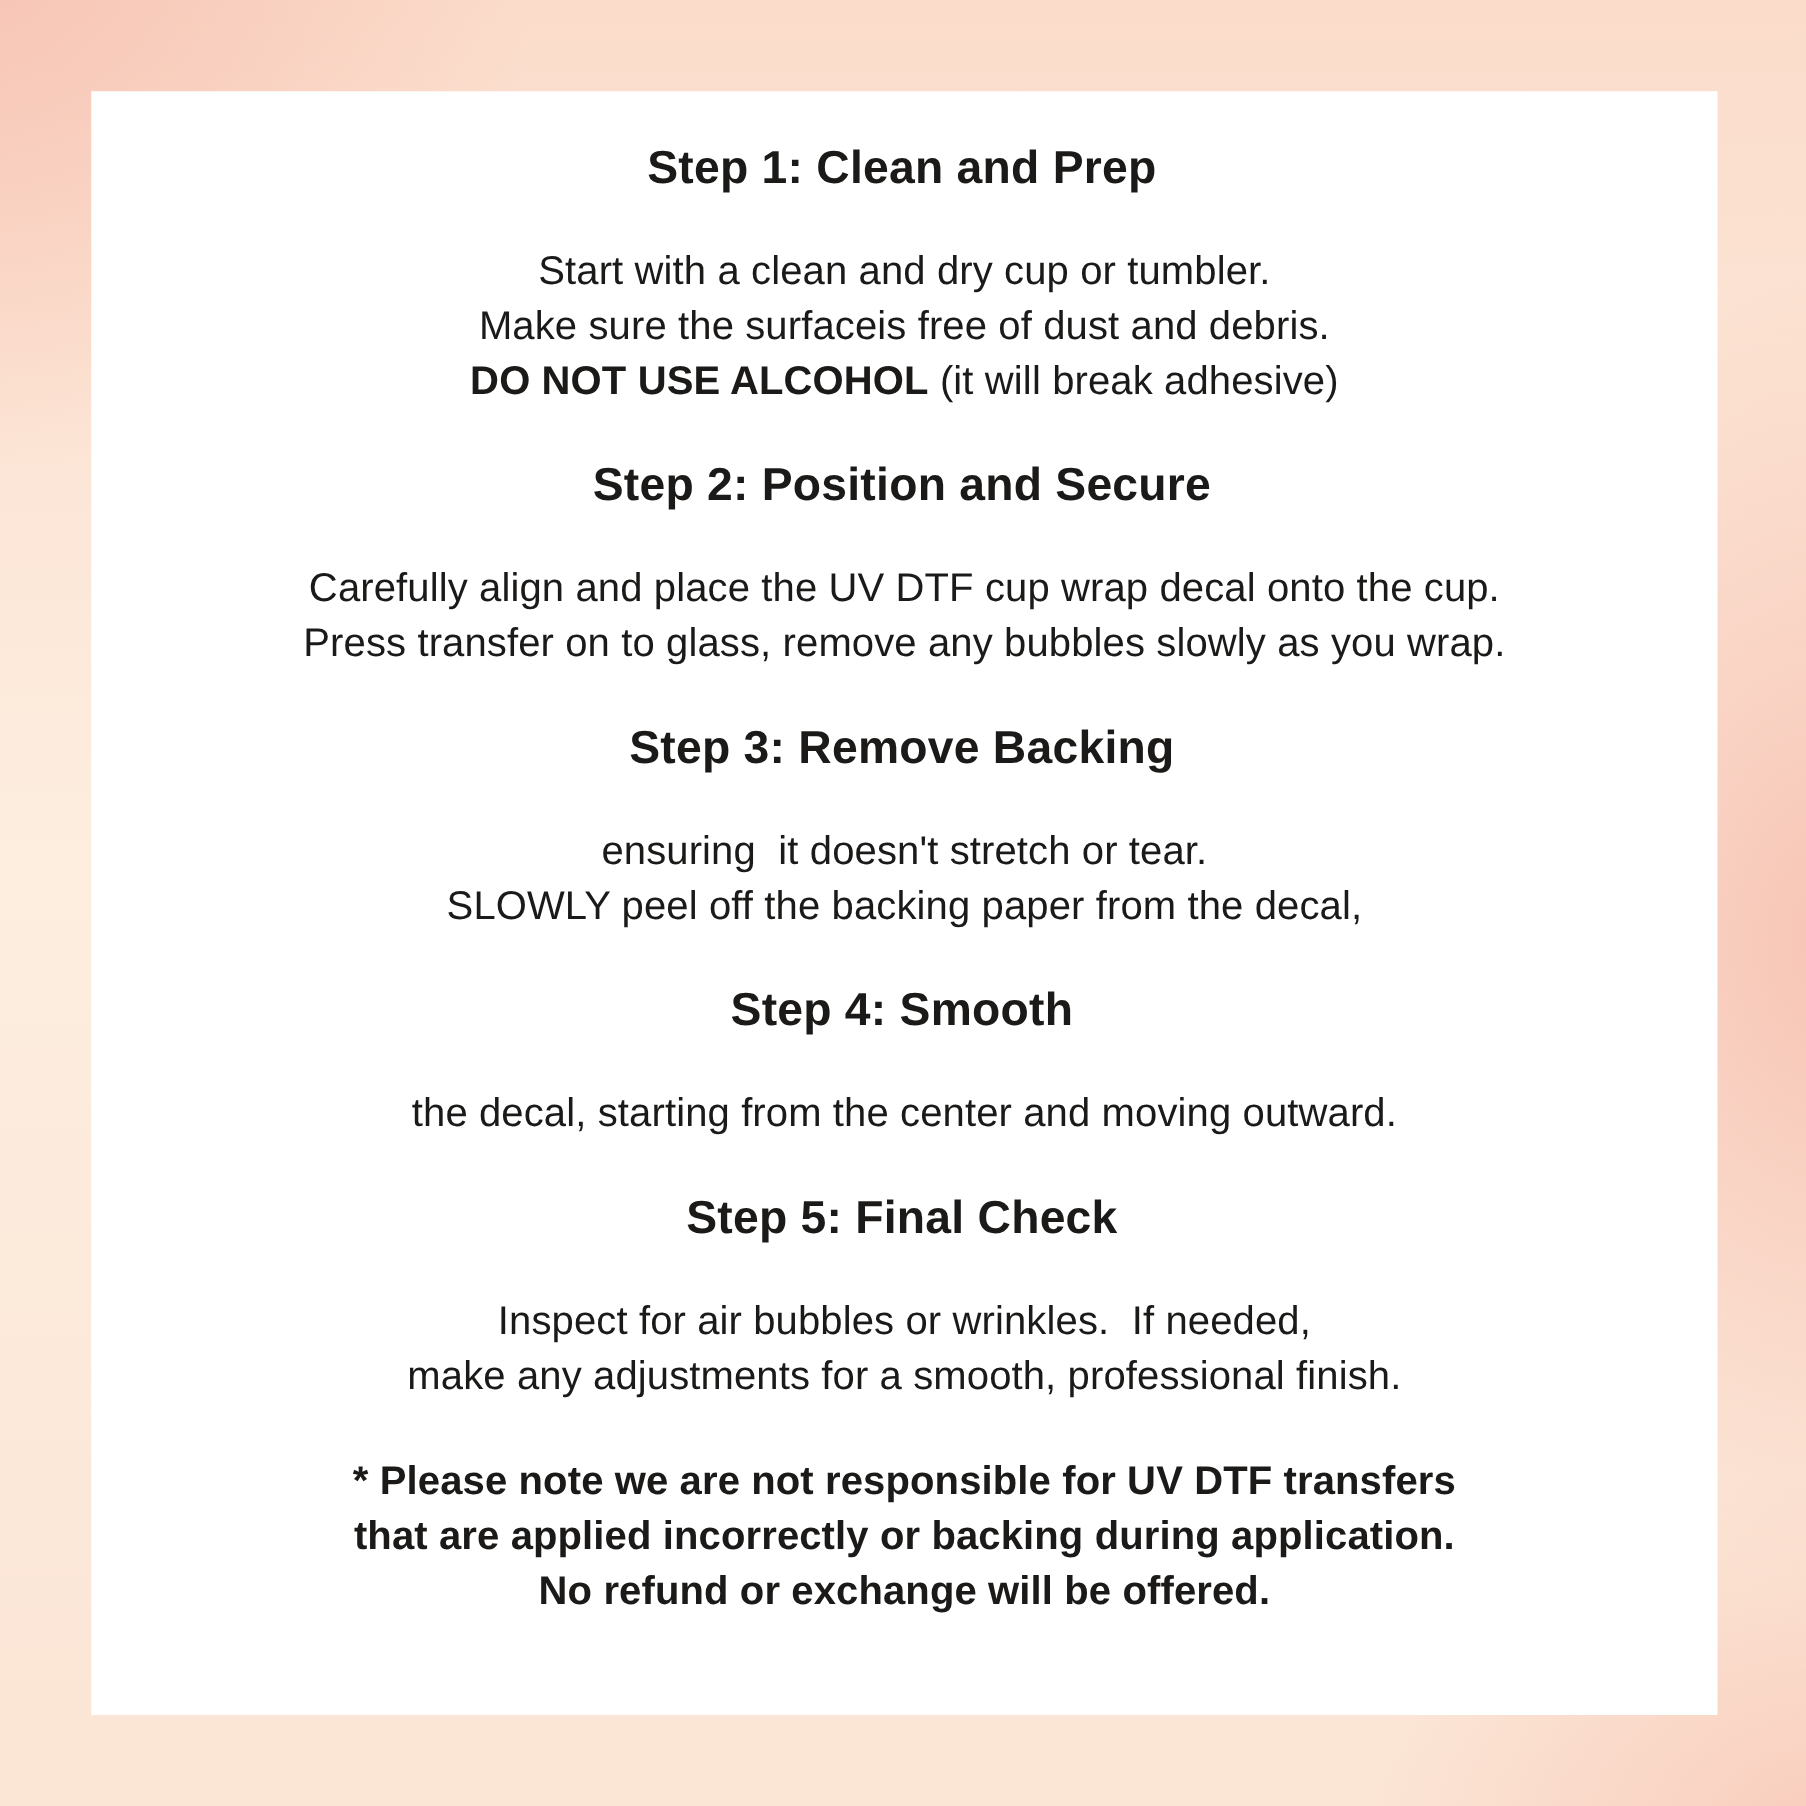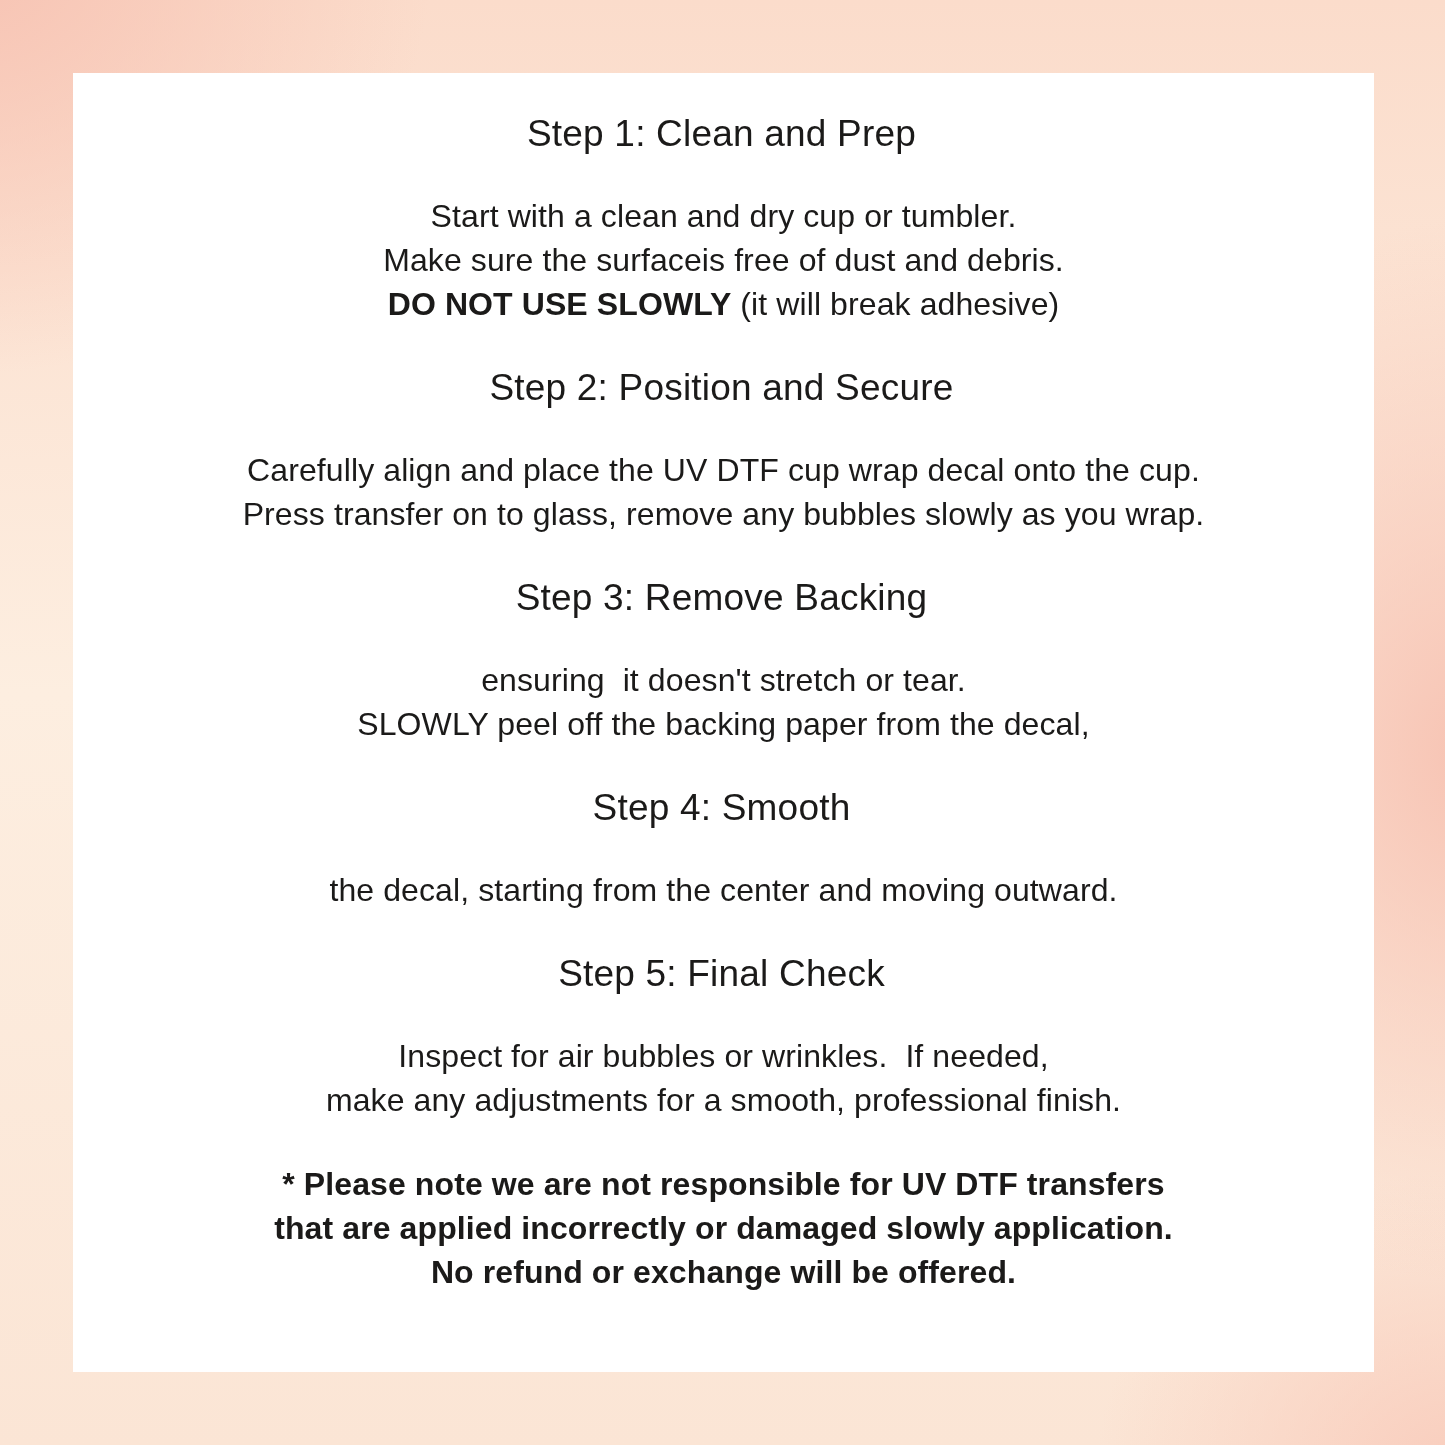--- a/index.html
+++ b/index.html
@@ -32,21 +32,21 @@
     color: var(--text, #1b1a19);
     font-family: "Liberation Sans", sans-serif;
   }
   section.step {
     margin: 0 0 40px 0;
   }
   .heading {
     margin: 0 4px 38px 0;
     font-size: 37px;
     line-height: 44px;
-    font-weight: normal;
+    font-weight: bold;
     letter-spacing: 0.2px;
   }
   .line {
     margin: 0;
     font-size: 32px;
     line-height: 44px;
     font-weight: normal;
     white-space: pre-wrap;
     letter-spacing: 0.1px;
   }
@@ -64,21 +64,21 @@
 <body>
 
 <div class="canvas">
   <div class="panel">
     <div class="content">
 
       <section class="step">
         <h2 class="heading">Step 1: Clean and Prep</h2>
         <p class="line">Start with a clean and dry cup or tumbler.</p>
         <p class="line">Make sure the surfaceis free of dust and debris.</p>
-        <p class="line"><strong>DO NOT USE SLOWLY</strong><span> (it will break adhesive)</span></p>
+        <p class="line"><strong>DO NOT USE ALCOHOL</strong><span> (it will break adhesive)</span></p>
       </section>
 
       <section class="step">
         <h2 class="heading">Step 2: Position and Secure</h2>
         <p class="line">Carefully align and place the UV DTF cup wrap decal onto the cup.</p>
         <p class="line">Press transfer on to glass, remove any bubbles slowly as you wrap.</p>
       </section>
 
       <section class="step">
         <h2 class="heading">Step 3: Remove Backing</h2>
@@ -92,19 +92,19 @@
       </section>
 
       <section class="step">
         <h2 class="heading">Step 5: Final Check</h2>
         <p class="line">Inspect for air bubbles or wrinkles.  If needed,</p>
         <p class="line">make any adjustments for a smooth, professional finish.</p>
       </section>
 
       <section class="step disclaimer">
         <p class="line">* Please note we are not responsible for UV DTF transfers</p>
-        <p class="line">that are applied incorrectly or damaged slowly application.</p>
+        <p class="line">that are applied incorrectly or backing during application.</p>
         <p class="line">No refund or exchange will be offered.</p>
       </section>
 
     </div>
   </div>
 </div>
 
 </body></html>

